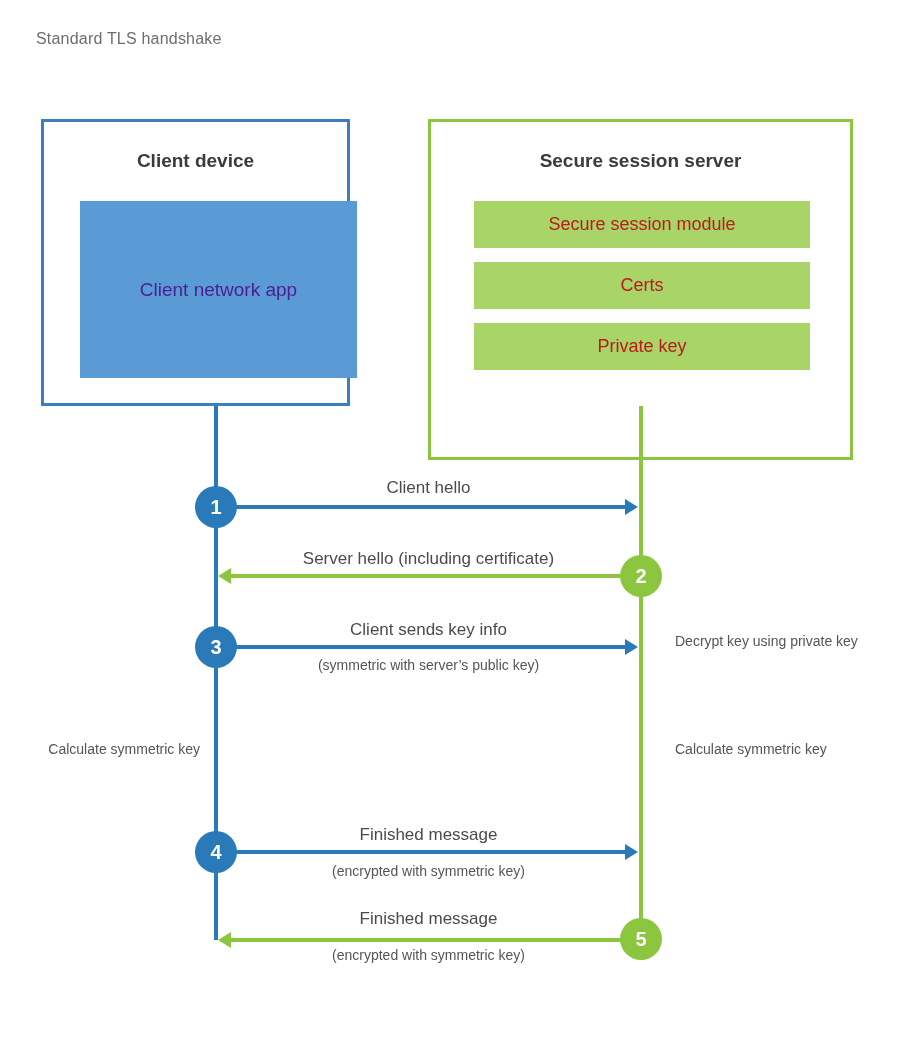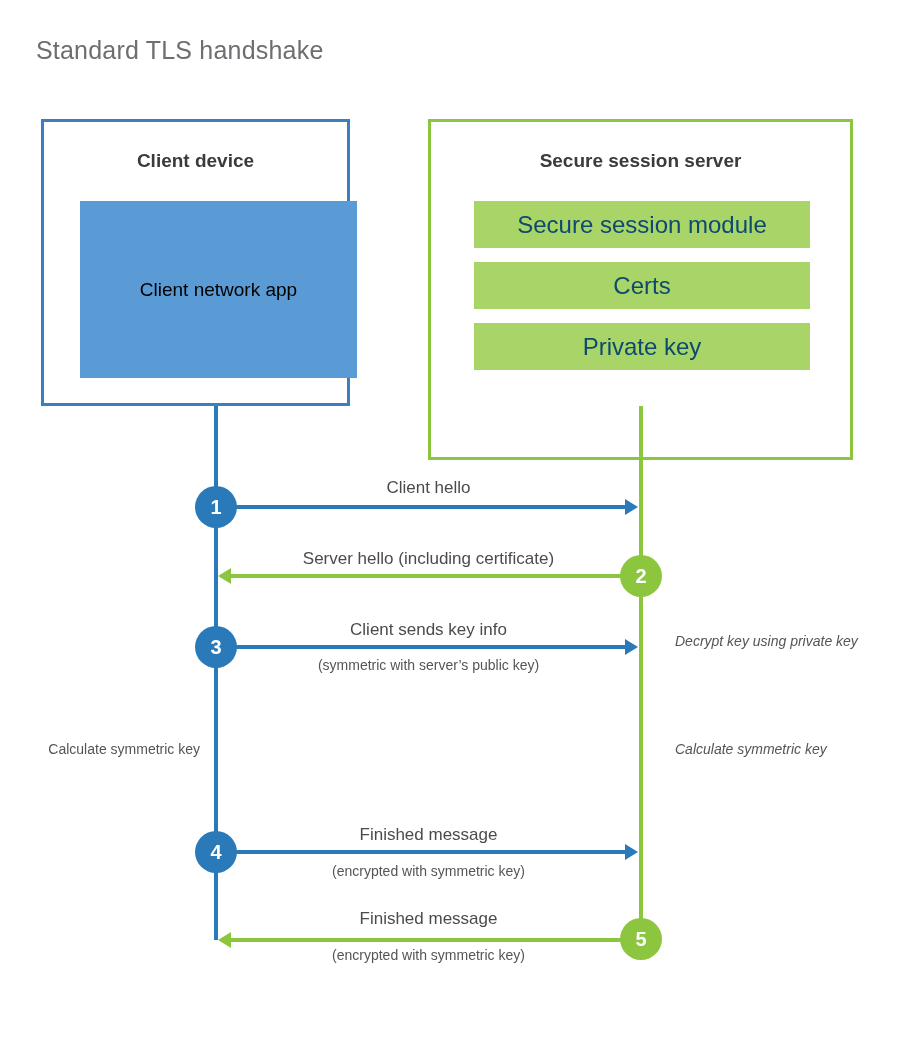--- a/index.html
+++ b/index.html
@@ -19,22 +19,22 @@
   #diagram {
     position: relative;
     width: 900px;
     height: 1058px;
   }
 
   
   .page-title {
     position: absolute;
     left: 36px;
-    top: 36px;
-    font-size: 25px;
+    top: 30px;
+    font-size: 16px;
     font-weight: 400;
     color: #6d6e71;
     letter-spacing: 0.2px;
     white-space: nowrap;
   }
 
   
   .party-box {
     position: absolute;
     background: #ffffff;
@@ -69,43 +69,43 @@
   .client-app {
     position: absolute;
     left: 36px;
     top: 79px;
     width: 277px;
     height: 177px;
     background: #5b9bd5;
     display: flex;
     align-items: center;
     justify-content: center;
-    color: #000000;
+    color: #4c1d95;
     font-size: 19px;
     text-align: center;
     line-height: 1.35;
     padding: 0 14px;
     box-sizing: border-box;
   }
 
   
   .server-bars {
     position: absolute;
     left: 43px;
     top: 79px;
     width: 336px;
   }
   .server-bar {
     height: 47px;
     background: #a9d468;
     display: flex;
     align-items: center;
     justify-content: center;
-    color: #0c4a6e;
-    font-size: 24px;
+    color: #b91c1c;
+    font-size: 18px;
     margin-bottom: 14px;
   }
   .server-bar:last-child { margin-bottom: 12px; }
 
   
   .lifeline {
     position: absolute;
     width: 4px;
   }
   .lifeline.client-line {
@@ -177,21 +177,21 @@
     white-space: nowrap;
   }
 
   
   .side-note {
     position: absolute;
     font-size: 14px;
     color: #555555;
     line-height: 1.35;
   }
-  .side-note.right-side { text-align: left; font-style: italic; }
+  .side-note.right-side { text-align: left; }
   .side-note.left-side  { text-align: right; }
 </style>
 </head>
 <body>
 
 <div id="diagram">
 
   <div class="page-title">Standard TLS handshake</div>
 
   <div class="party-box client">

